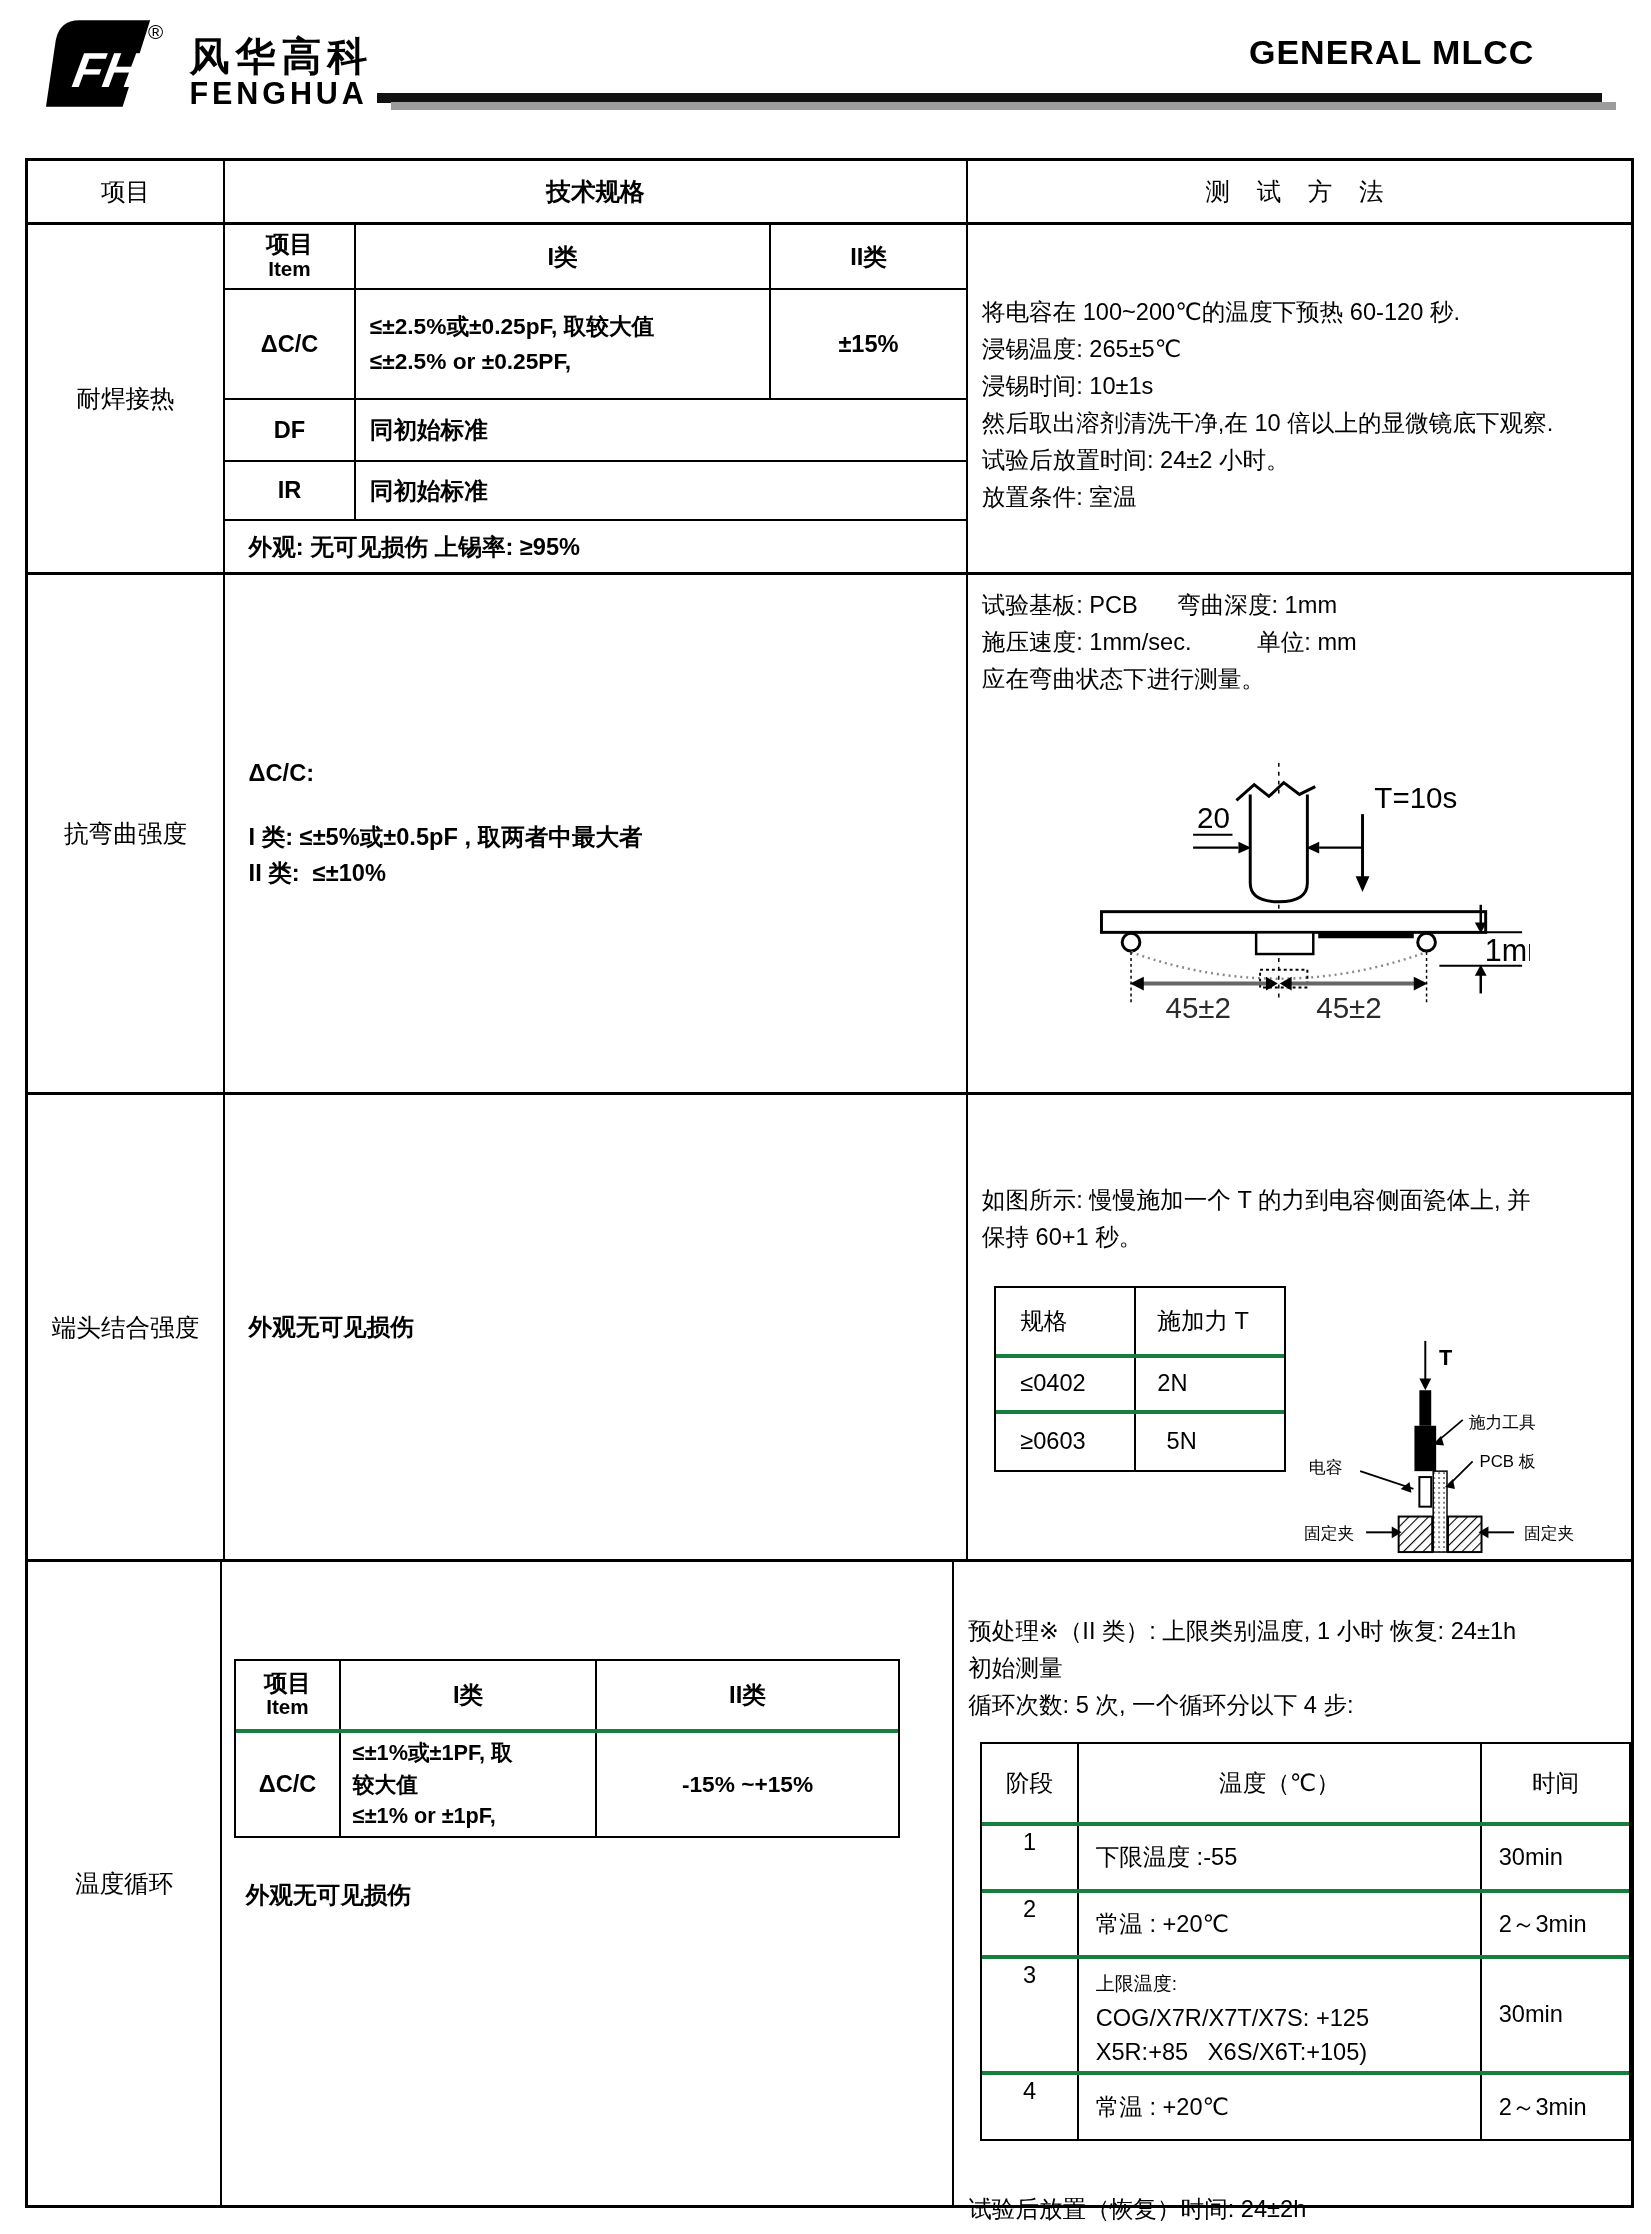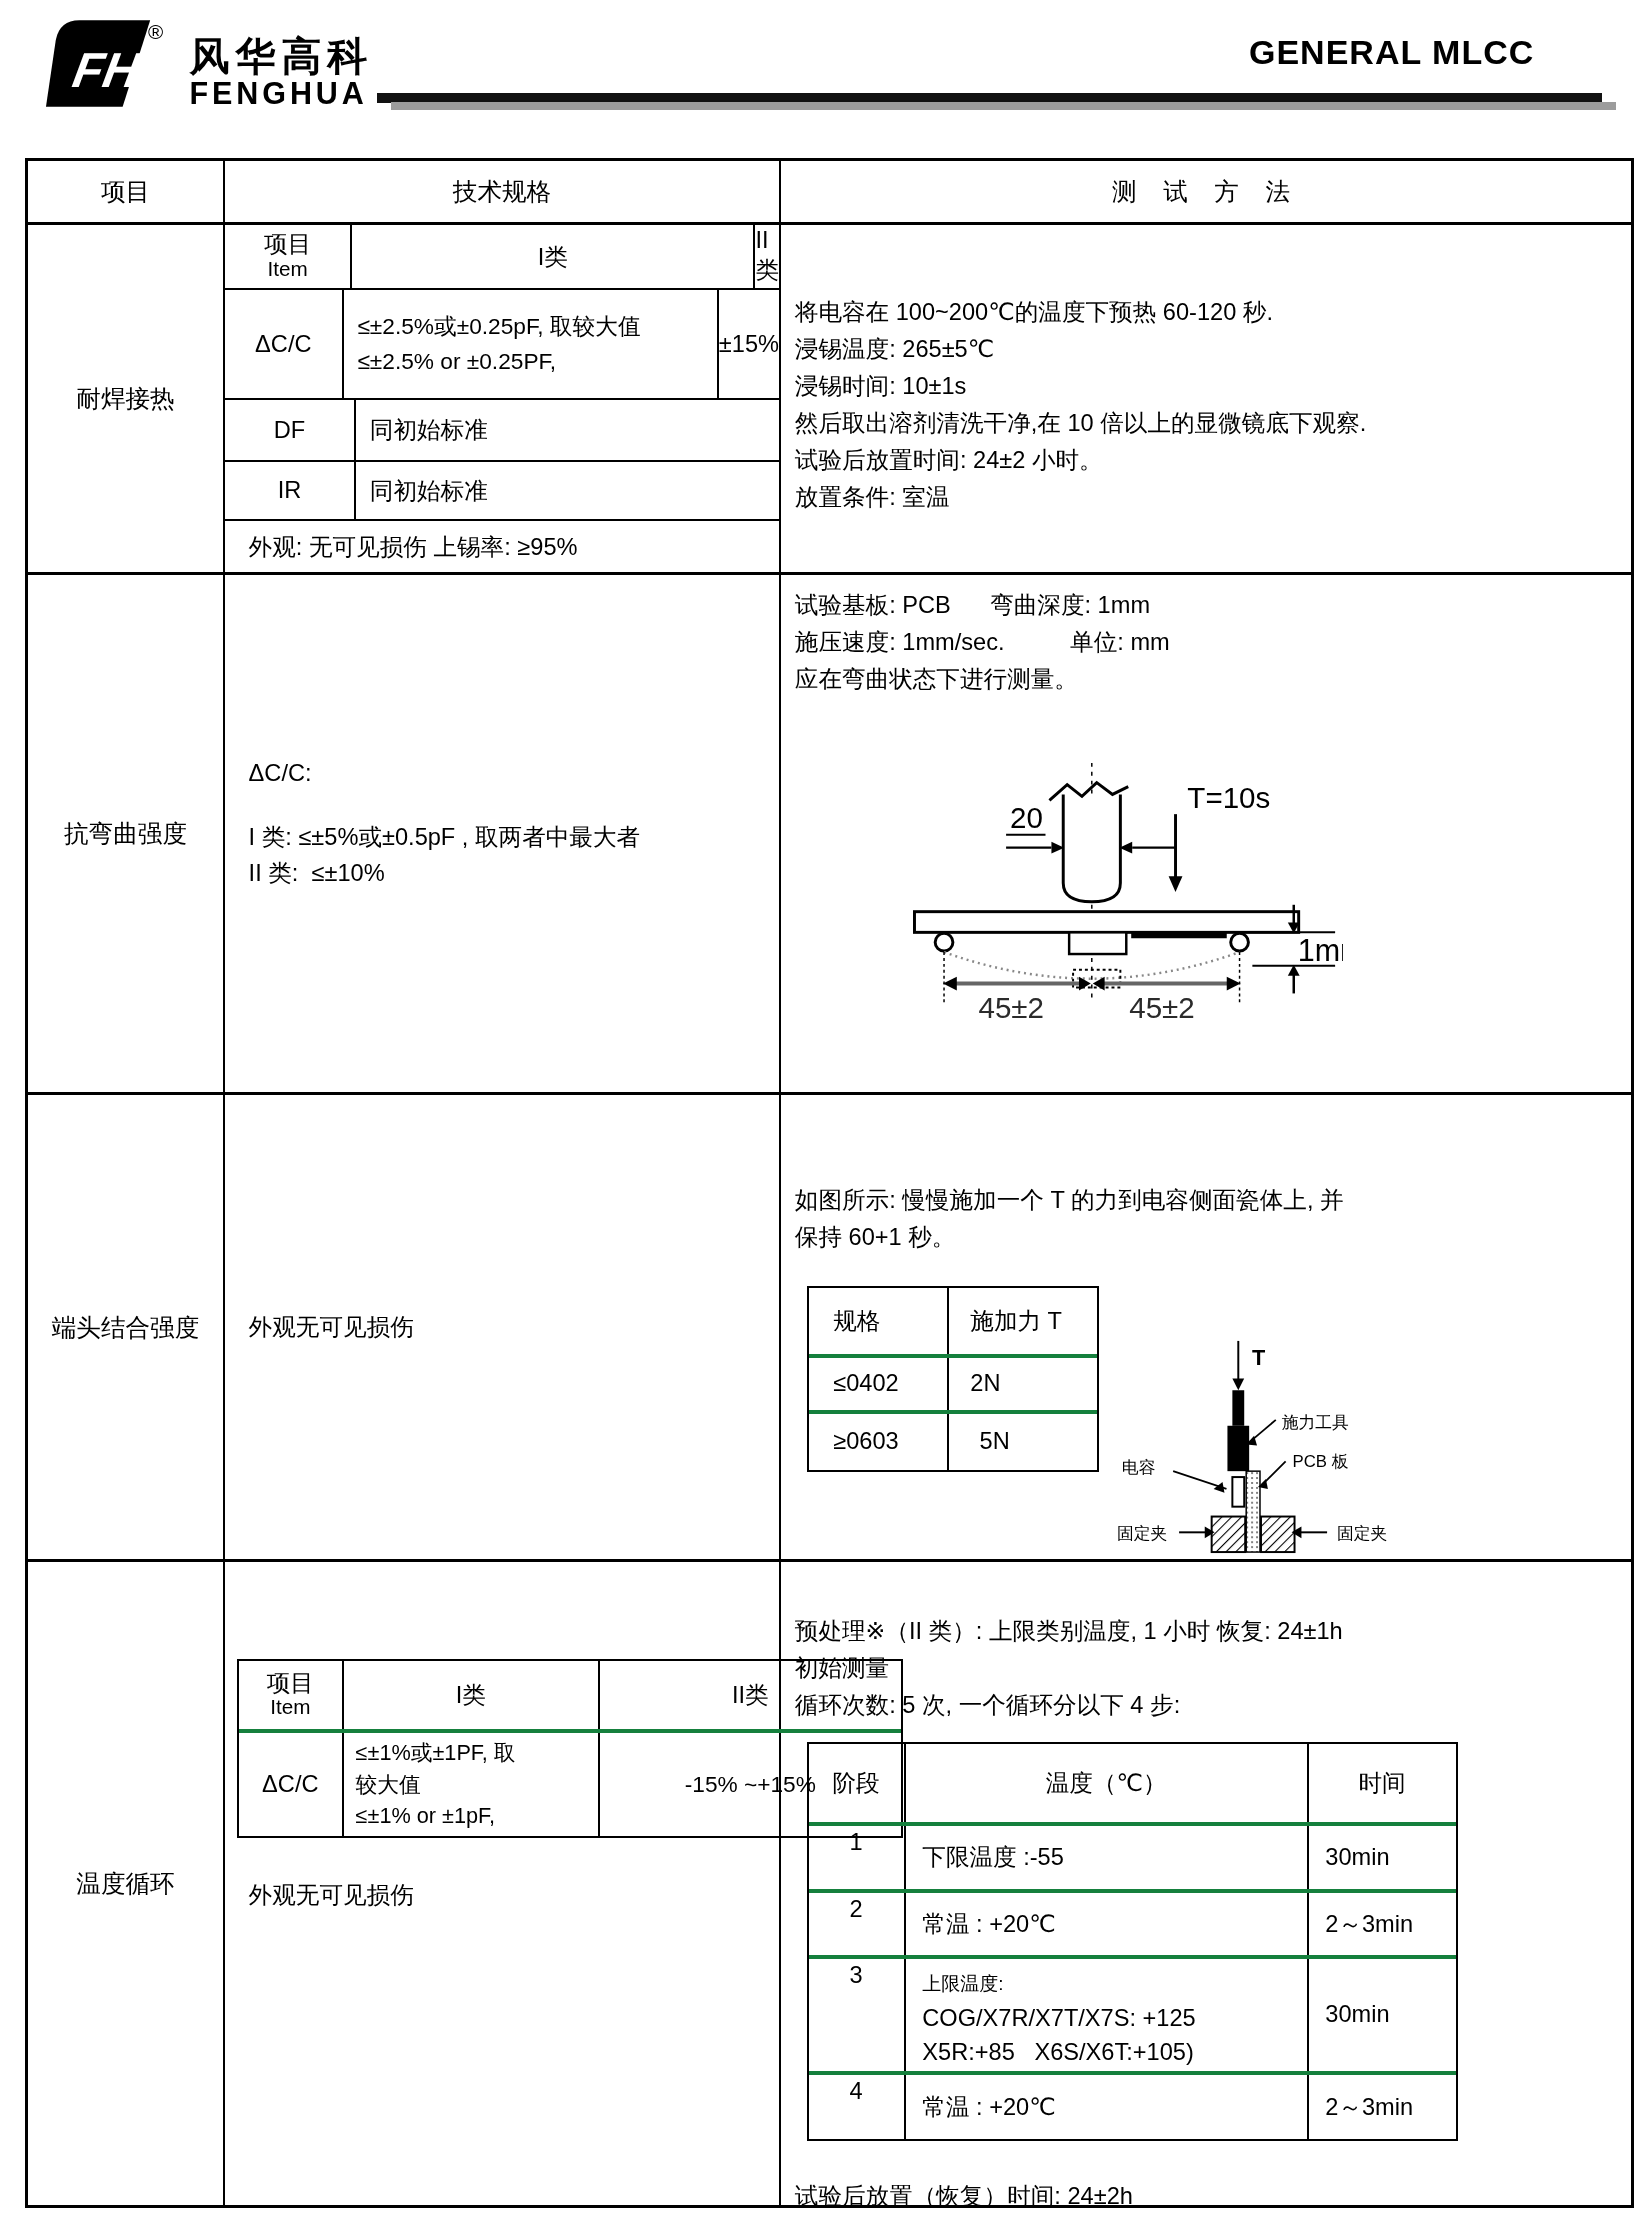--- a/index.html
+++ b/index.html
@@ -17,21 +17,21 @@
   .rule-b { position:absolute; left:377px; top:93px; width:1225px; height:9.9px; background:#121212; }
   .rule-g { position:absolute; left:391px; top:102px; width:1225px; height:7.9px; background:#9c9c9c; }
 
   
   .tbl { position:absolute; left:25px; top:158px; width:1609px; border:3px solid #000; background:#fff; }
   .trow { display:flex; border-bottom:3px solid #000; }
   .trow.last { border-bottom:none; }
   .c { border-right:2px solid #000; position:relative; }
   .c:last-child { border-right:none; }
   .c1 { width:197px; }
-  .c2 { width:556px; }
+  .c2 { width:743px;font-weight:bold; }
   .c3 { flex:1; }
   .center { display:flex; align-items:center; justify-content:center; }
   .vcenter { display:flex; align-items:center; }
   .fs25 { font-size:24.6px; }
   .fs24 { font-size:23.6px; }
   .headcell { font-size:24.6px; }
   .spread { letter-spacing:9.9px; }
 
   
   .irow { display:flex; border-bottom:2px solid #000; }
@@ -313,19 +313,19 @@
             </div>
             <div class="mc vcenter fs24" style="flex:1;padding-left:16.7px">30min</div>
           </div>
           <div class="mrow" style="height:64px">
             <div class="mc stage-num" style="width:97px">4</div>
             <div class="mc vcenter fs24" style="width:403px;padding-left:16.7px;white-space:pre">常温 : +20℃</div>
             <div class="mc vcenter fs24" style="flex:1;padding-left:16.7px">2～3min</div>
           </div>
         </div>
 
-        <div class="fs24" style="margin-top:39px;white-space:pre">试验后放置（恢复）时间: 24±2h</div>
+        <div class="fs24" style="margin-top:52px;white-space:pre">试验后放置（恢复）时间: 24±2h</div>
       </div>
     </div>
 
   </div>
 </div>
 
 
 </body></html>

